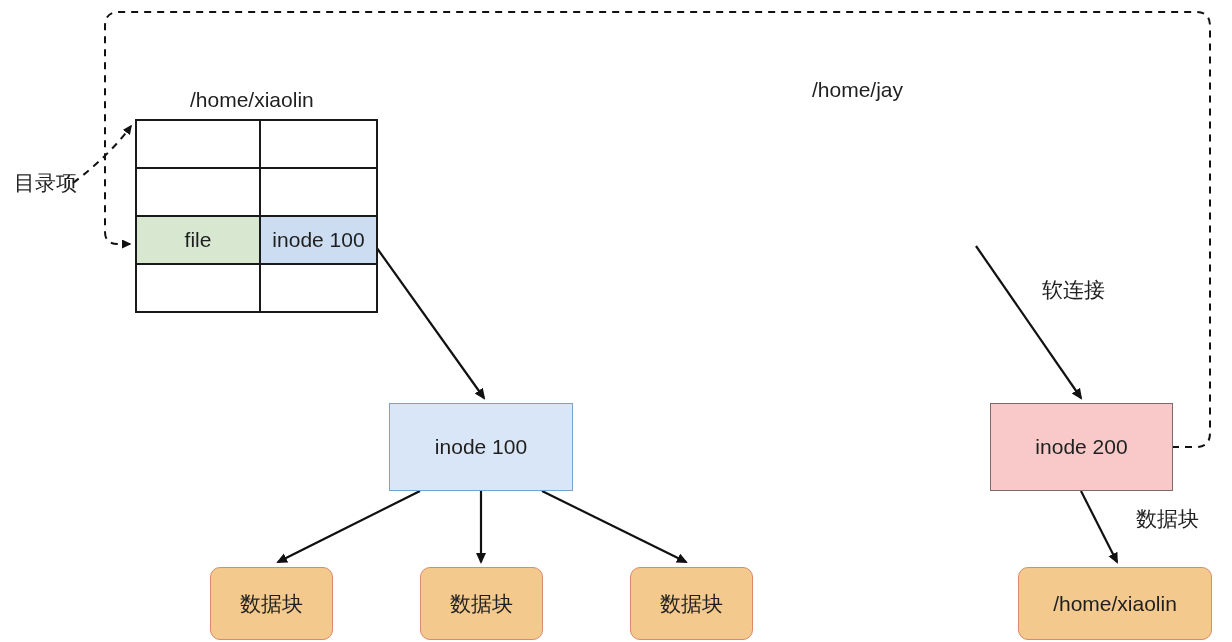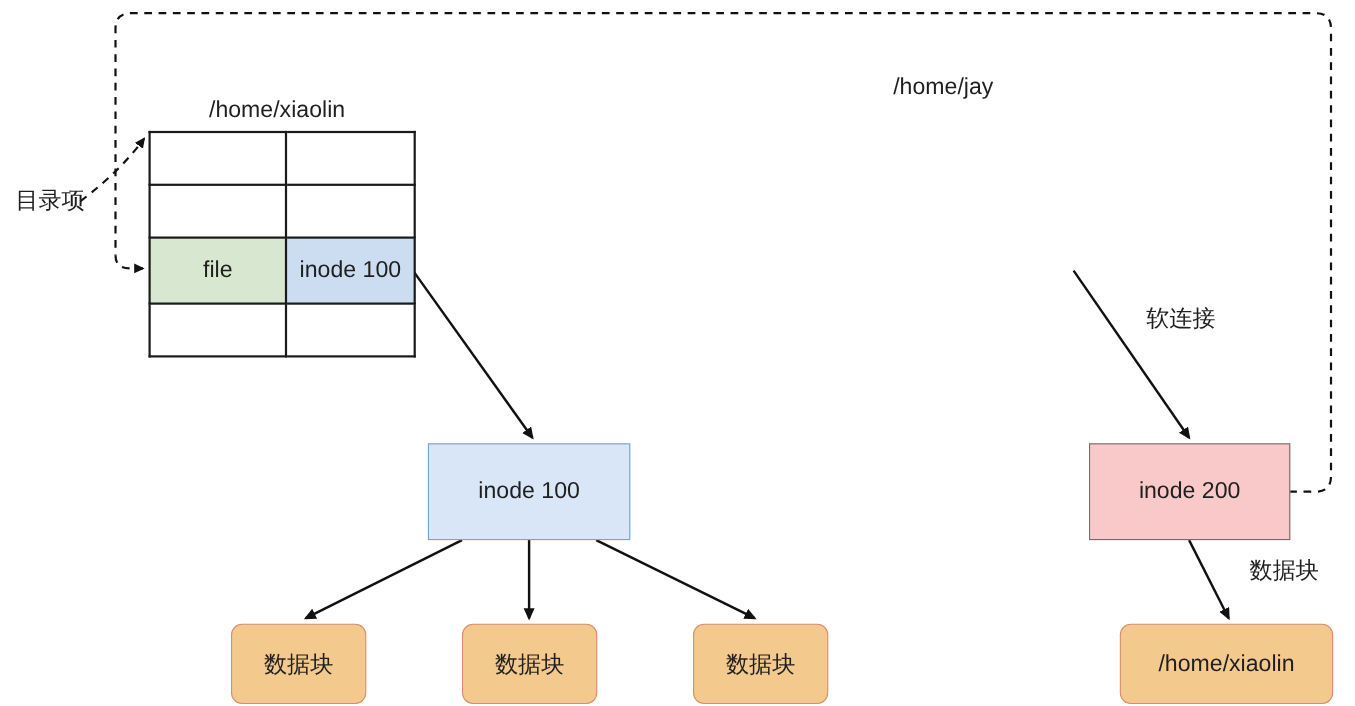--- a/index.html
+++ b/index.html
@@ -126,32 +126,32 @@
       </colgroup>
     <tbody>
       <tr style="height:48px;">
         <td></td>
         <td></td>
       </tr>
       <tr style="height:48px;">
         <td></td>
         <td></td>
       </tr>
-      <tr style="height:60px;">
+      <tr style="height:48px;">
         <td class="cell-name-green">file</td>
         <td class="cell-inode-blue">inode 100</td>
       </tr>
       <tr style="height:48px;">
         <td></td>
         <td></td>
       </tr>
     </tbody>
   </table>
 
-  <div class="lbl title-lbl" style="left:812px; top:68px;">/home/jay</div>
+  <div class="lbl title-lbl" style="left:812px; top:79px;">/home/jay</div>
 
 
   <div class="lbl note-lbl" style="left:1042px; top:279px;">软连接</div>
 
   <div class="node node-inode-blue" style="left:389px; top:403px; width:184px; height:88px;">inode 100</div>
 
   <div class="node node-inode-pink" style="left:990px; top:403px; width:183px; height:88px;">inode 200</div>
 
   <div class="lbl note-lbl" style="left:1136px; top:508px;">数据块</div>
 

